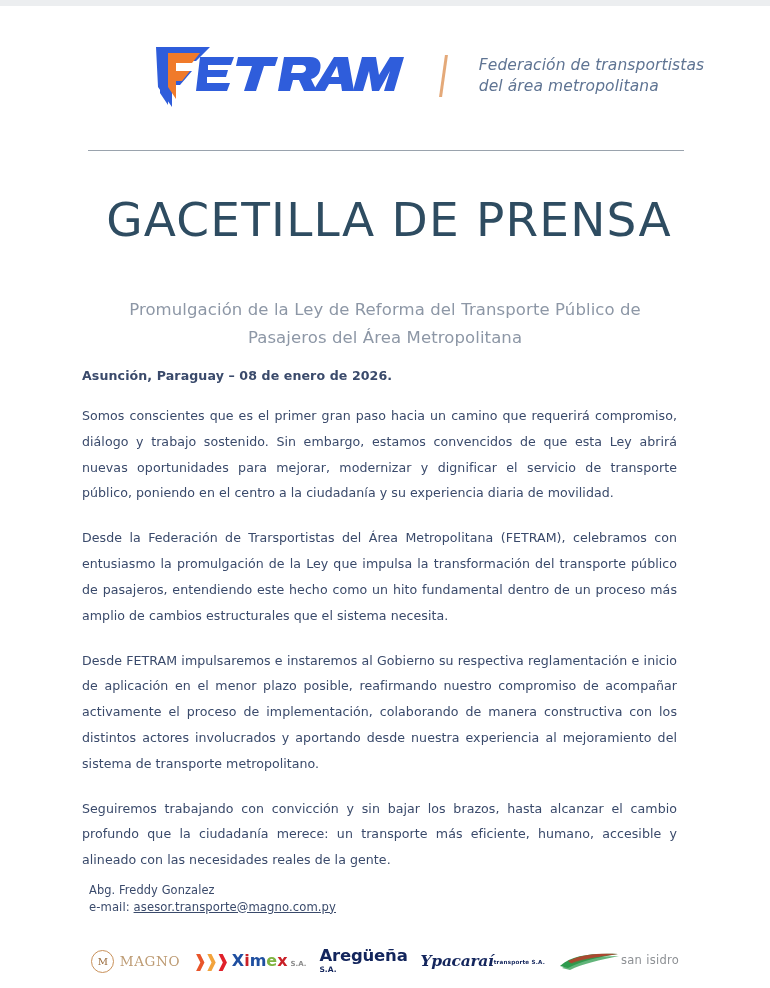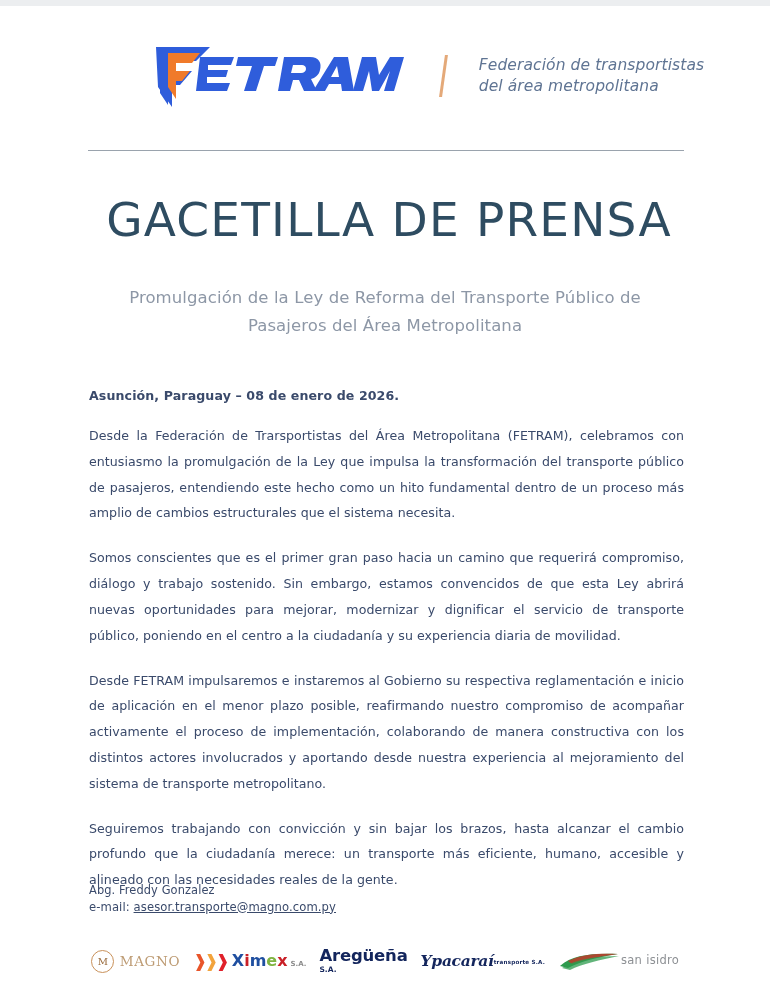--- a/index.html
+++ b/index.html
@@ -89,38 +89,37 @@
     font-family: "DejaVu Sans", sans-serif;
     font-weight: 400;
     font-size: 47px;
     letter-spacing: 1.2px;
     color: #2e4c61;
     white-space: nowrap;
   }
 
   .doc-subtitle {
     position: absolute;
-    top: 284px;
+    top: 296px;
     left: 110px;
     width: 550px;
     text-align: center;
     font-family: "DejaVu Sans", sans-serif;
     font-size: 16.5px;
     line-height: 1.68;
     color: #8d97a6;
     letter-spacing: .1px;
   }
 
   
   .body-wrap {
     position: absolute;
     top: 368px;
-    left: 89px;
+    left: 82px;
     width: 595px;
-    margin-top: 20px;
   }
   .dateline {
     font-family: "DejaVu Sans", sans-serif;
     font-weight: bold;
     font-size: 12.6px;
     color: #3a4a6b;
     letter-spacing: .1px;
     margin-bottom: 20px;
   }
   .para {
@@ -311,22 +310,22 @@
     </div>
   </div>
 
   <div class="rule"></div>
 
   <div class="doc-title">GACETILLA DE PRENSA</div>
   <div class="doc-subtitle">Promulgación de la Ley de Reforma del Transporte Público de Pasajeros del Área Metropolitana</div>
 
   <div class="body-wrap">
     <div class="dateline">Asunción, Paraguay – 08 de enero de 2026.</div>
+    <p class="para">Somos conscientes que es el primer gran paso hacia un camino que requerirá compromiso, diálogo y trabajo sostenido. Sin embargo, estamos convencidos de que esta Ley abrirá nuevas oportunidades para mejorar, modernizar y dignificar el servicio de transporte público, poniendo en el centro a la ciudadanía y su experiencia diaria de movilidad.</p>
     <p class="para">Desde la Federación de Trarsportistas del Área Metropolitana (FETRAM), celebramos con entusiasmo la promulgación de la Ley que impulsa la transformación del transporte público de pasajeros, entendiendo este hecho como un hito fundamental dentro de un proceso más amplio de cambios estructurales que el sistema necesita.</p>
-    <p class="para">Somos conscientes que es el primer gran paso hacia un camino que requerirá compromiso, diálogo y trabajo sostenido. Sin embargo, estamos convencidos de que esta Ley abrirá nuevas oportunidades para mejorar, modernizar y dignificar el servicio de transporte público, poniendo en el centro a la ciudadanía y su experiencia diaria de movilidad.</p>
     <p class="para">Desde FETRAM impulsaremos e instaremos al Gobierno su respectiva reglamentación e inicio de aplicación en el menor plazo posible, reafirmando nuestro compromiso de acompañar activamente el proceso de implementación, colaborando de manera constructiva con los distintos actores involucrados y aportando desde nuestra experiencia al mejoramiento del sistema de transporte metropolitano.</p>
     <p class="para">Seguiremos trabajando con convicción y sin bajar los brazos, hasta alcanzar el cambio profundo que la ciudadanía merece: un transporte más eficiente, humano, accesible y alineado con las necesidades reales de la gente.</p>
   </div>
 
   <div class="sig">
     <div class="sig-name">Abg. Freddy Gonzalez</div>
     <div class="sig-line"><span>e-mail: </span><a class="sig-email-link" href="#">asesor.transporte@magno.com.py</a></div>
   </div>
 
   <div class="sponsors">

